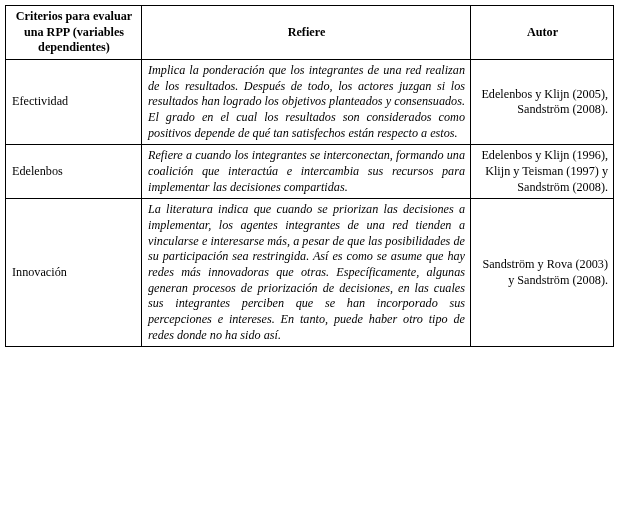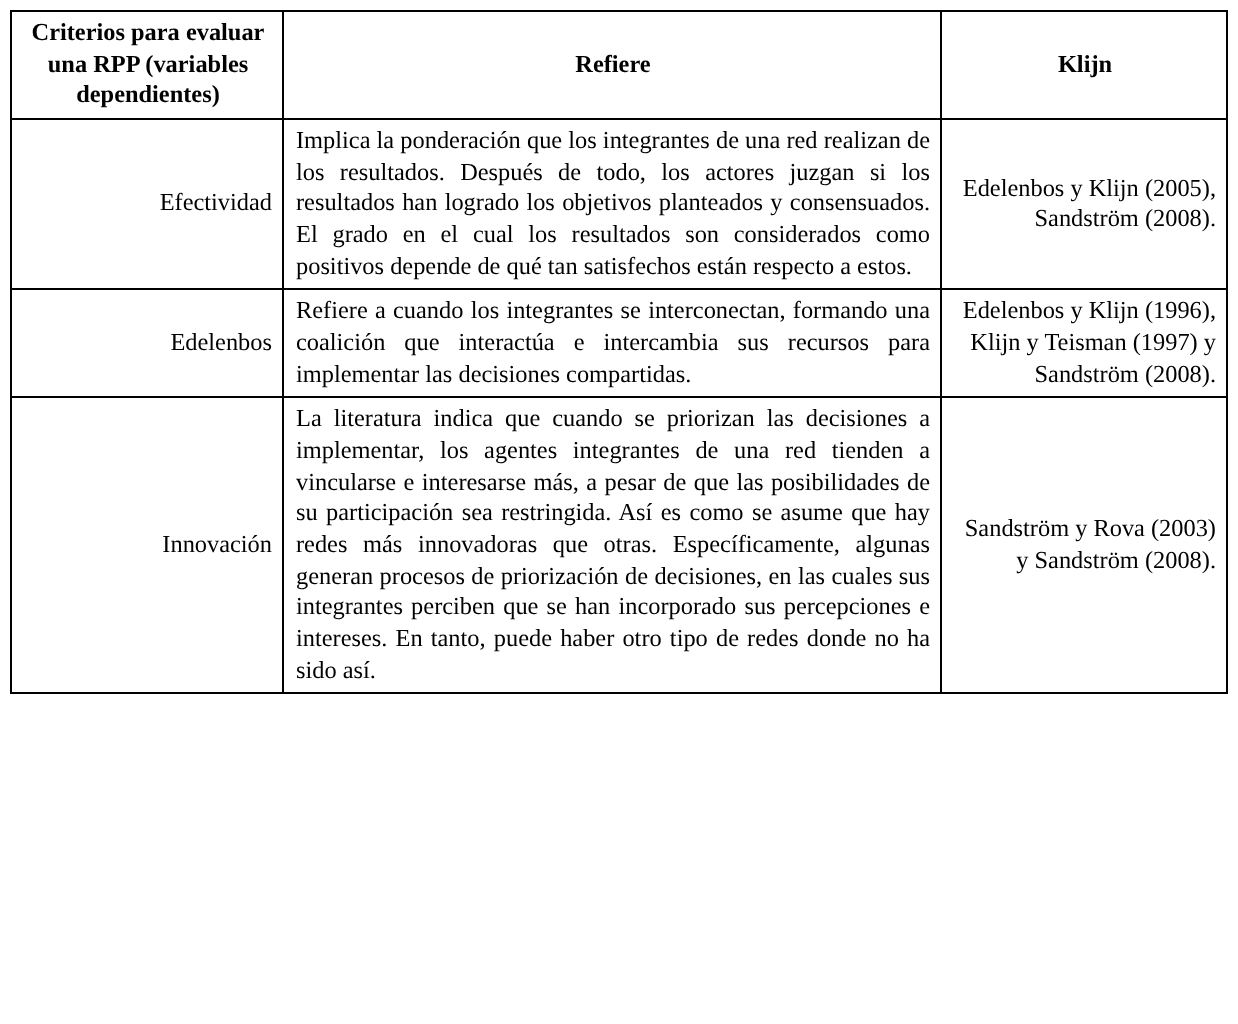--- a/index.html
+++ b/index.html
@@ -52,33 +52,34 @@
     padding-left: 8px;
     padding-right: 8px;
   }
   th.head-concepto,
   th.head-autor {
     vertical-align: middle;
   }
 
   
   td.cell-criterio {
-    text-align: right;
+    text-align: left;
     vertical-align: middle;
     padding-left: 6px;
     padding-right: 6px;
   }
   td.cell-concepto {
     text-align: justify;
     text-align-last: left;
     vertical-align: top;
     padding-top: 4px;
     padding-left: 7px;
     padding-right: 6px;
     hyphens: none;
+    font-style: italic;
   }
   td.cell-autor {
     text-align: right;
     vertical-align: middle;
     padding-left: 7px;
     padding-right: 4px;
     white-space: pre-line;
   }
   tr.row-innovacion td.cell-concepto {
     padding-top: 3px;
@@ -92,21 +93,21 @@
   <table class="criteria-table">
     <colgroup>
       <col class="col-criterio">
       <col class="col-concepto">
       <col class="col-autor">
     </colgroup>
     <thead>
       <tr>
         <th class="head-criterio">Criterios para evaluar una RPP (variables dependientes)</th>
         <th class="head-concepto">Refiere</th>
-        <th class="head-autor">Klijn</th>
+        <th class="head-autor">Autor</th>
       </tr>
     </thead>
     <tbody>
       <tr class="row-efectividad">
         <td class="cell-criterio">Efectividad</td>
         <td class="cell-concepto">Implica la ponderación que los integrantes de una red realizan de los resultados. Después de todo, los actores juzgan si los resultados han logrado los objetivos planteados y consensuados. El grado en el cual los resultados son considerados como positivos depende de qué tan satisfechos están respecto a estos.</td>
         <td class="cell-autor">Edelenbos y Klijn (2005),
 Sandström (2008).</td>
       </tr>
       <tr class="row-eficiencia">

